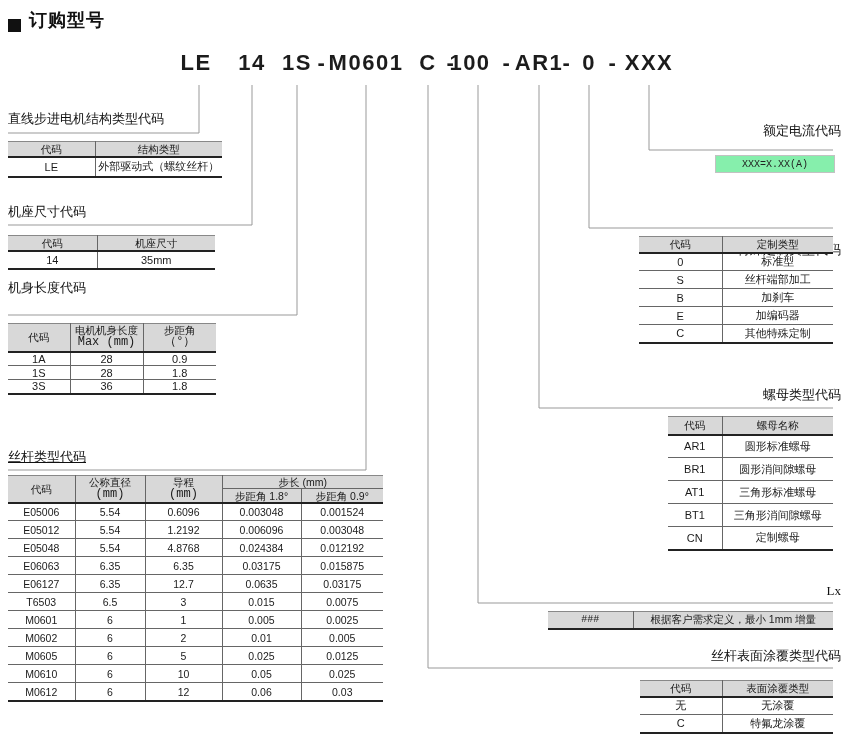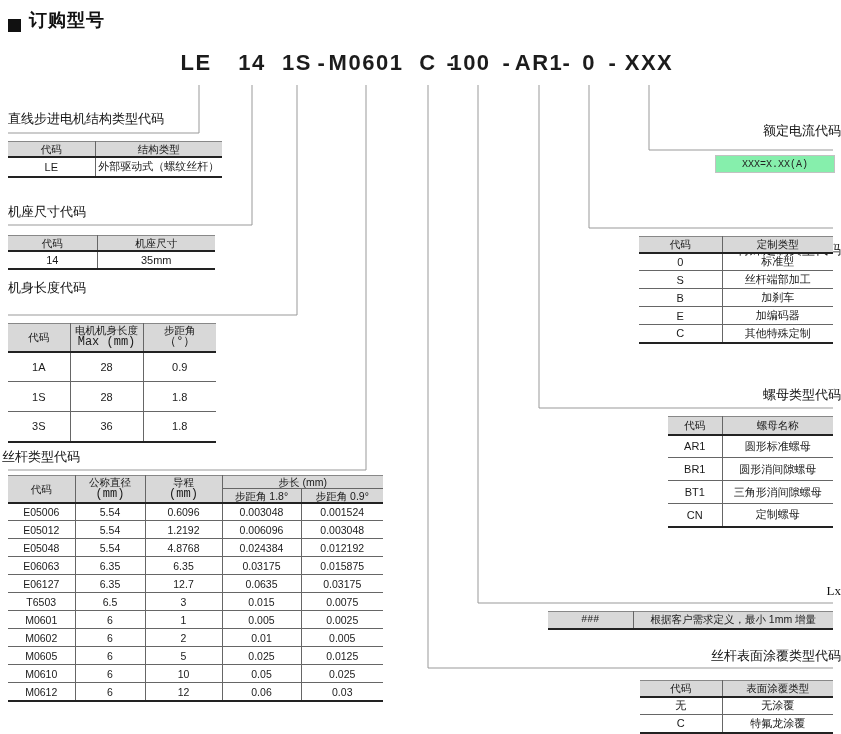--- a/index.html
+++ b/index.html
@@ -39,21 +39,21 @@
   }
   .tbl th,.tbl td{border-right:1px solid #666;}
   .tbl th:last-child,.tbl td:last-child{border-right:none;}
   .tbl tbody tr:last-child td{border-bottom:2px solid #222;}
   .l2{font-size:12px;font-family:"Liberation Mono","DejaVu Sans Mono",monospace;}
   .th-step{border-bottom:1px solid #666 !important;}
   .tbl4 td{font-size:10.5px;}
 
   .tbl1 thead tr{height:15px;} .tbl1 tbody tr{height:20px;}
   .tbl2 thead tr{height:15px;} .tbl2 tbody tr{height:18px;}
-  .tbl3 thead tr{height:28px;} .tbl3 tbody tr{height:30px;}
+  .tbl3 thead tr{height:28px;} .tbl3 tbody tr{height:14px;}
   .tbl4 thead tr{height:13px;} .tbl4 tbody tr{height:18px;}
   .tbl6 thead tr{height:16px;} .tbl6 tbody tr{height:18px;}
   .tbl7 thead tr{height:18px;} .tbl7 tbody tr{height:23px;}
   .tbl9 thead tr{height:16px;} .tbl9 tbody tr{height:18px;}
 
   
   .tbl8 tbody tr{height:17px;}
   .tbl8 td{background:#d8d8d8;border-top:1px solid #888;border-bottom:2px solid #222;}
   .tbl8 td:first-child{font-family:"Liberation Mono","DejaVu Sans Mono",monospace;font-size:10px;}
   .tbl8 td:last-child{font-size:10.5px;}
@@ -100,21 +100,21 @@
       <span style="left: 539px;">AR1</span>
       <span style="left: 567px;">-</span>
       <span style="left: 589px;">0</span>
       <span style="left: 613px;">-</span>
       <span style="left: 649px;">XXX</span>
     </div>
 
   <div class="sec-title" style="left:8px;top:110px;">直线步进电机结构类型代码</div>
   <div class="sec-title" style="left:8px;top:203px;">机座尺寸代码</div>
   <div class="sec-title" style="left:8px;top:279px;">机身长度代码</div>
-  <div class="sec-title" style="left:2px;top:448px;">丝杆类型代码</div>
+  <div class="sec-title" style="left:8px;top:448px;text-decoration:underline;">丝杆类型代码</div>
 
   <div class="sec-title right" style="top:122px;">额定电流代码</div>
   <div class="sec-title right" style="top:206px;margin-top:35px;">特殊定制类型代码</div>
   <div class="sec-title right" style="top:386px;">螺母类型代码</div>
   <div class="sec-title right" style="top:583px;">Lx</div>
   <div class="sec-title right" style="top:647px;">丝杆表面涂覆类型代码</div>
 
   <table class="tbl tbl1" style="left:8px;top:141px;width:214px;">
     <colgroup>
         <col style="width:87px">
@@ -349,20 +349,24 @@
     <tbody>
         <tr>
           <td>AR1</td>
           <td>圆形标准螺母</td>
         </tr>
         <tr>
           <td>BR1</td>
           <td>圆形消间隙螺母</td>
         </tr>
         <tr>
+          <td>AT1</td>
+          <td>三角形标准螺母</td>
+        </tr>
+        <tr>
           <td>BT1</td>
           <td>三角形消间隙螺母</td>
         </tr>
         <tr>
           <td>CN</td>
           <td>定制螺母</td>
         </tr>
       </tbody>
   </table>
 

